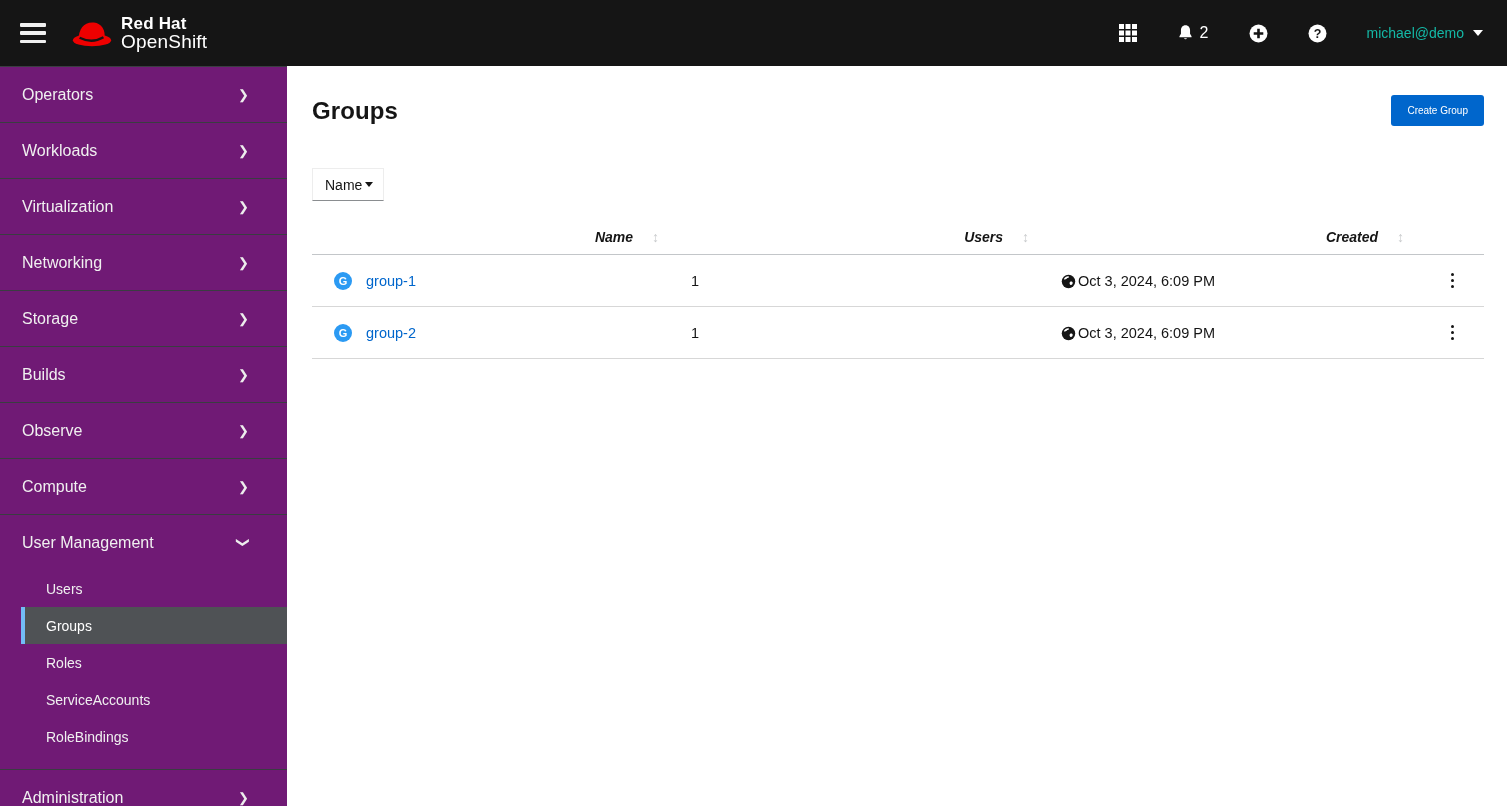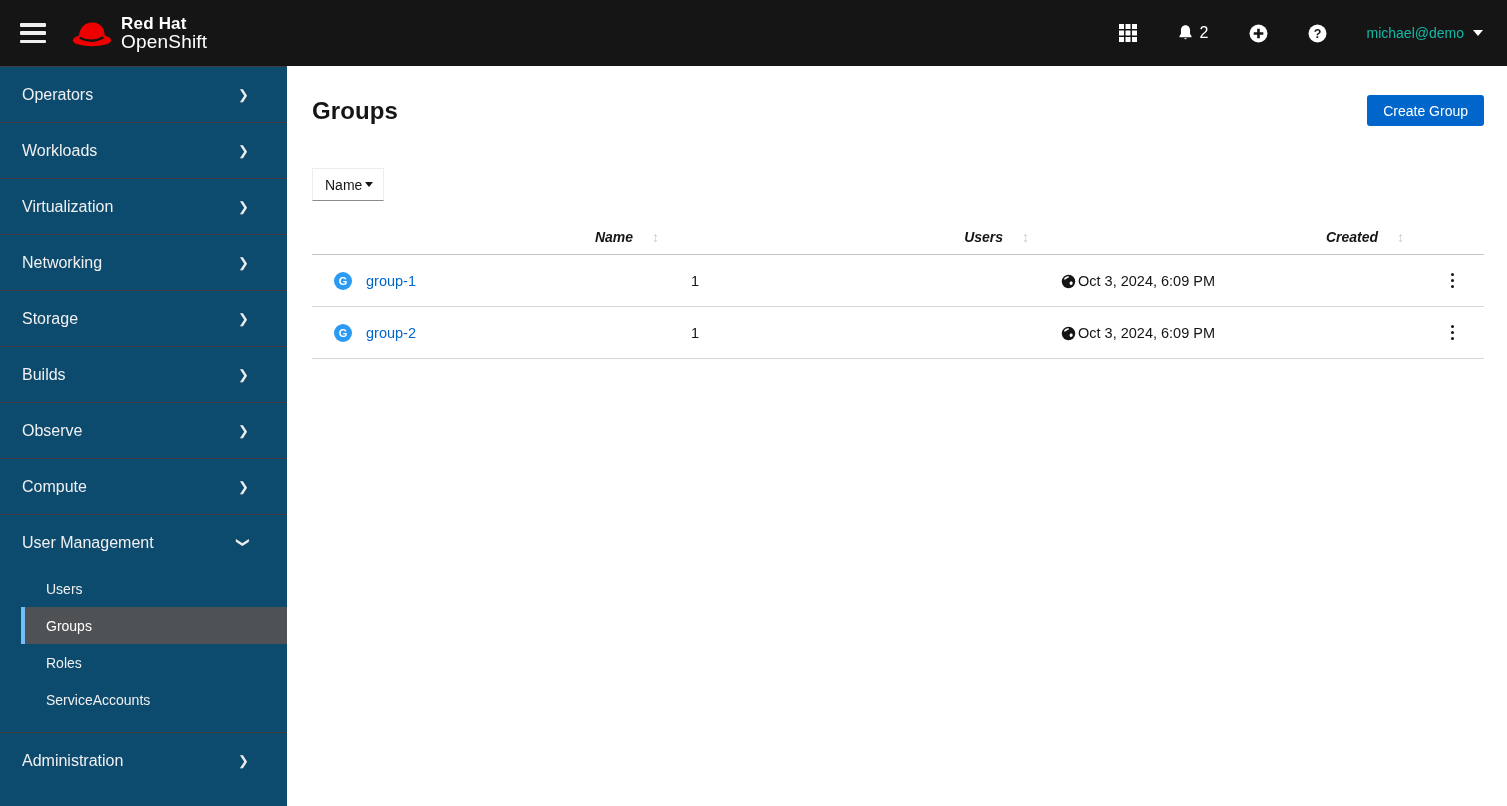--- a/index.html
+++ b/index.html
@@ -20,38 +20,38 @@
   .notif-count { color:#fff; font-size:16px; }
   .user-menu { background:none; border:none; cursor:pointer; display:flex; align-items:center; gap:9px; }
   .user-name { color:#14b8a6; font-size:14px; }
   .caret-down { width:0; height:0; border-left:5px solid transparent; border-right:5px solid transparent;
                 border-top:6px solid #fff; }
 
   
   .shell { display:flex; height:740px; }
 
   
-  .sidebar { width:287px; background:#0c4a6e; overflow:hidden; flex-shrink:0; }
+  .sidebar { width:287px; background:#701a75; overflow:hidden; flex-shrink:0; }
   .nav-list { list-style:none; }
   .nav-item > .nav-link { width:100%; height:56px; display:flex; align-items:center; justify-content:space-between;
       background:none; border:none; border-top:1px solid #3a3d41; cursor:pointer;
       padding:0 38px 0 22px; color:#f0f0f0; font-size:16px; font-family:inherit; text-align:left; }
   .chev { color:#ededed; font-size:13px; line-height:1; }
   .chev.down { display:inline-block; transform:rotate(90deg); }
   .subnav { list-style:none; margin-left:21px; padding-bottom:14px; }
   .subnav-link { width:100%; height:37px; display:flex; align-items:center; background:none; border:none;
       cursor:pointer; color:#f0f0f0; font-size:14px; font-family:inherit; padding-left:25px; text-align:left; }
   .subnav-link.selected { background:#4f5255; border-left:4px solid #73bcf7; padding-left:21px; color:#fff; }
 
   
   .content { flex:1; background:#fff; padding:31px 23px 0 25px; }
   .page-header { display:flex; align-items:center; justify-content:space-between; height:27px; }
   .page-title { font-size:24px; font-weight:600; color:#151515; letter-spacing:.1px; }
   .primary-btn { background:#0066cc; color:#fff; border:none; border-radius:3px; height:31px;
-      padding:0 16px; font-size:14px; font-family:inherit; cursor:pointer; }
+      padding:0 16px; font-size:10px; font-family:inherit; cursor:pointer; }
 
   
   .toolbar { margin-top:44px; display:flex; }
   .filter-select { width:72px; height:33px; background:#fff; border:1px solid #ededed; border-bottom-color:#8a8d90;
       display:flex; align-items:center; justify-content:space-between; padding:0 10px 0 12px;
       font-size:14px; color:#151515; cursor:pointer; font-family:inherit; }
   .select-caret { width:0; height:0; border-left:4px solid transparent; border-right:4px solid transparent;
       border-top:5px solid #151515; }
   .search-wrap { position:relative; width:277px; }
   .search-input { width:100%; height:33px; border:1px solid #ededed; border-left:1px solid #d2d2d2;
@@ -199,20 +199,23 @@
               <button class="subnav-link">Users</button>
             </li>
             <li>
               <button class="subnav-link selected">Groups</button>
             </li>
             <li>
               <button class="subnav-link">Roles</button>
             </li>
             <li>
               <button class="subnav-link">ServiceAccounts</button>
+            </li>
+            <li>
+              <button class="subnav-link">RoleBindings</button>
             </li>
           </ul>
         </li>
         <li class="nav-item">
           <button class="nav-link">
             <span>Administration</span>
             <span class="chev">❯</span>
           </button>
         </li>
       </ul>

